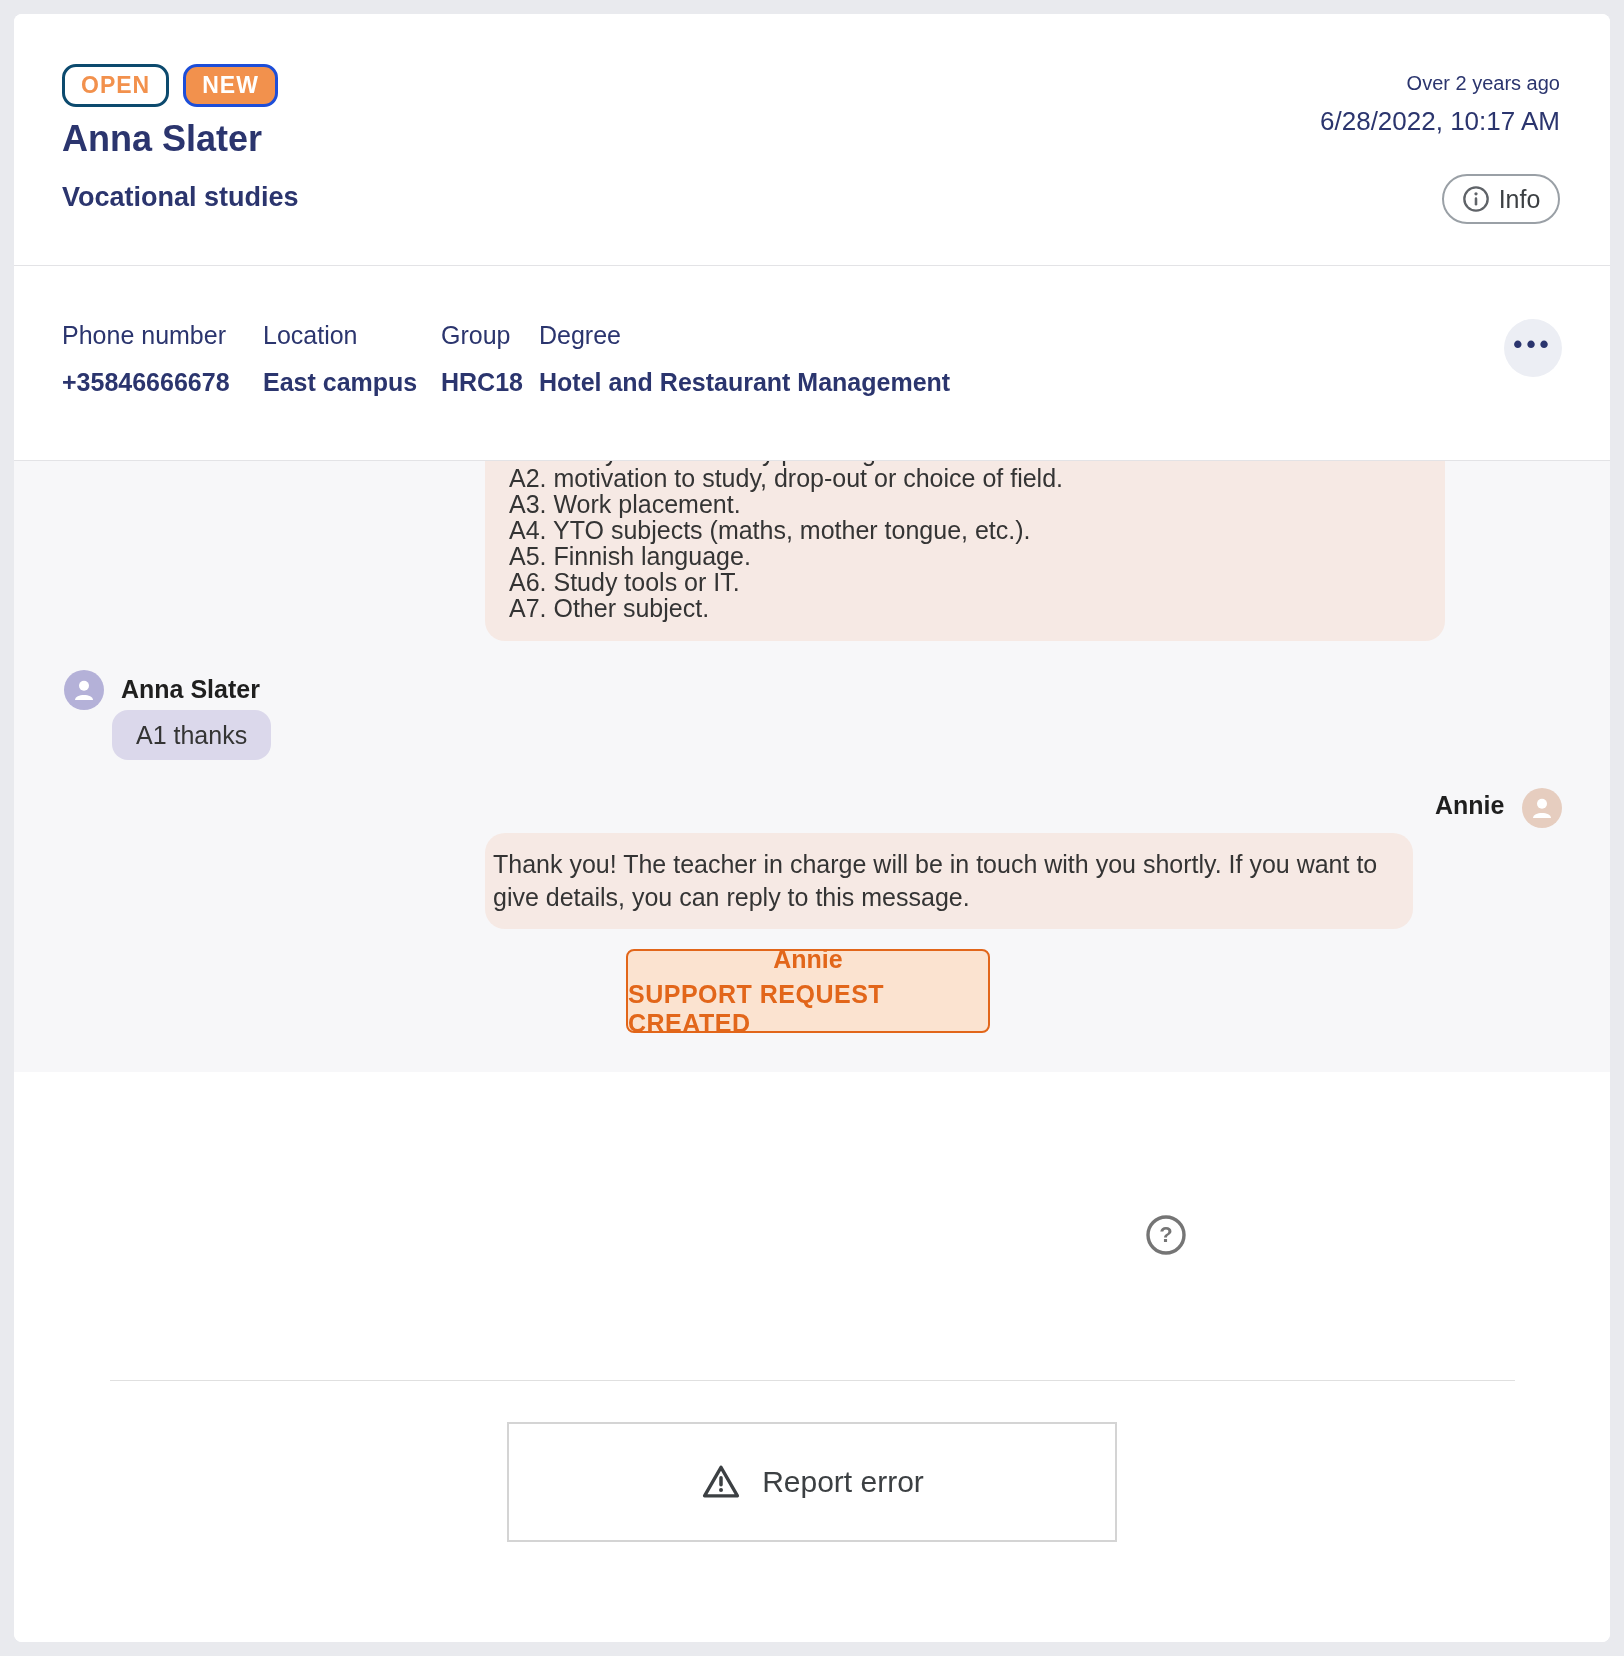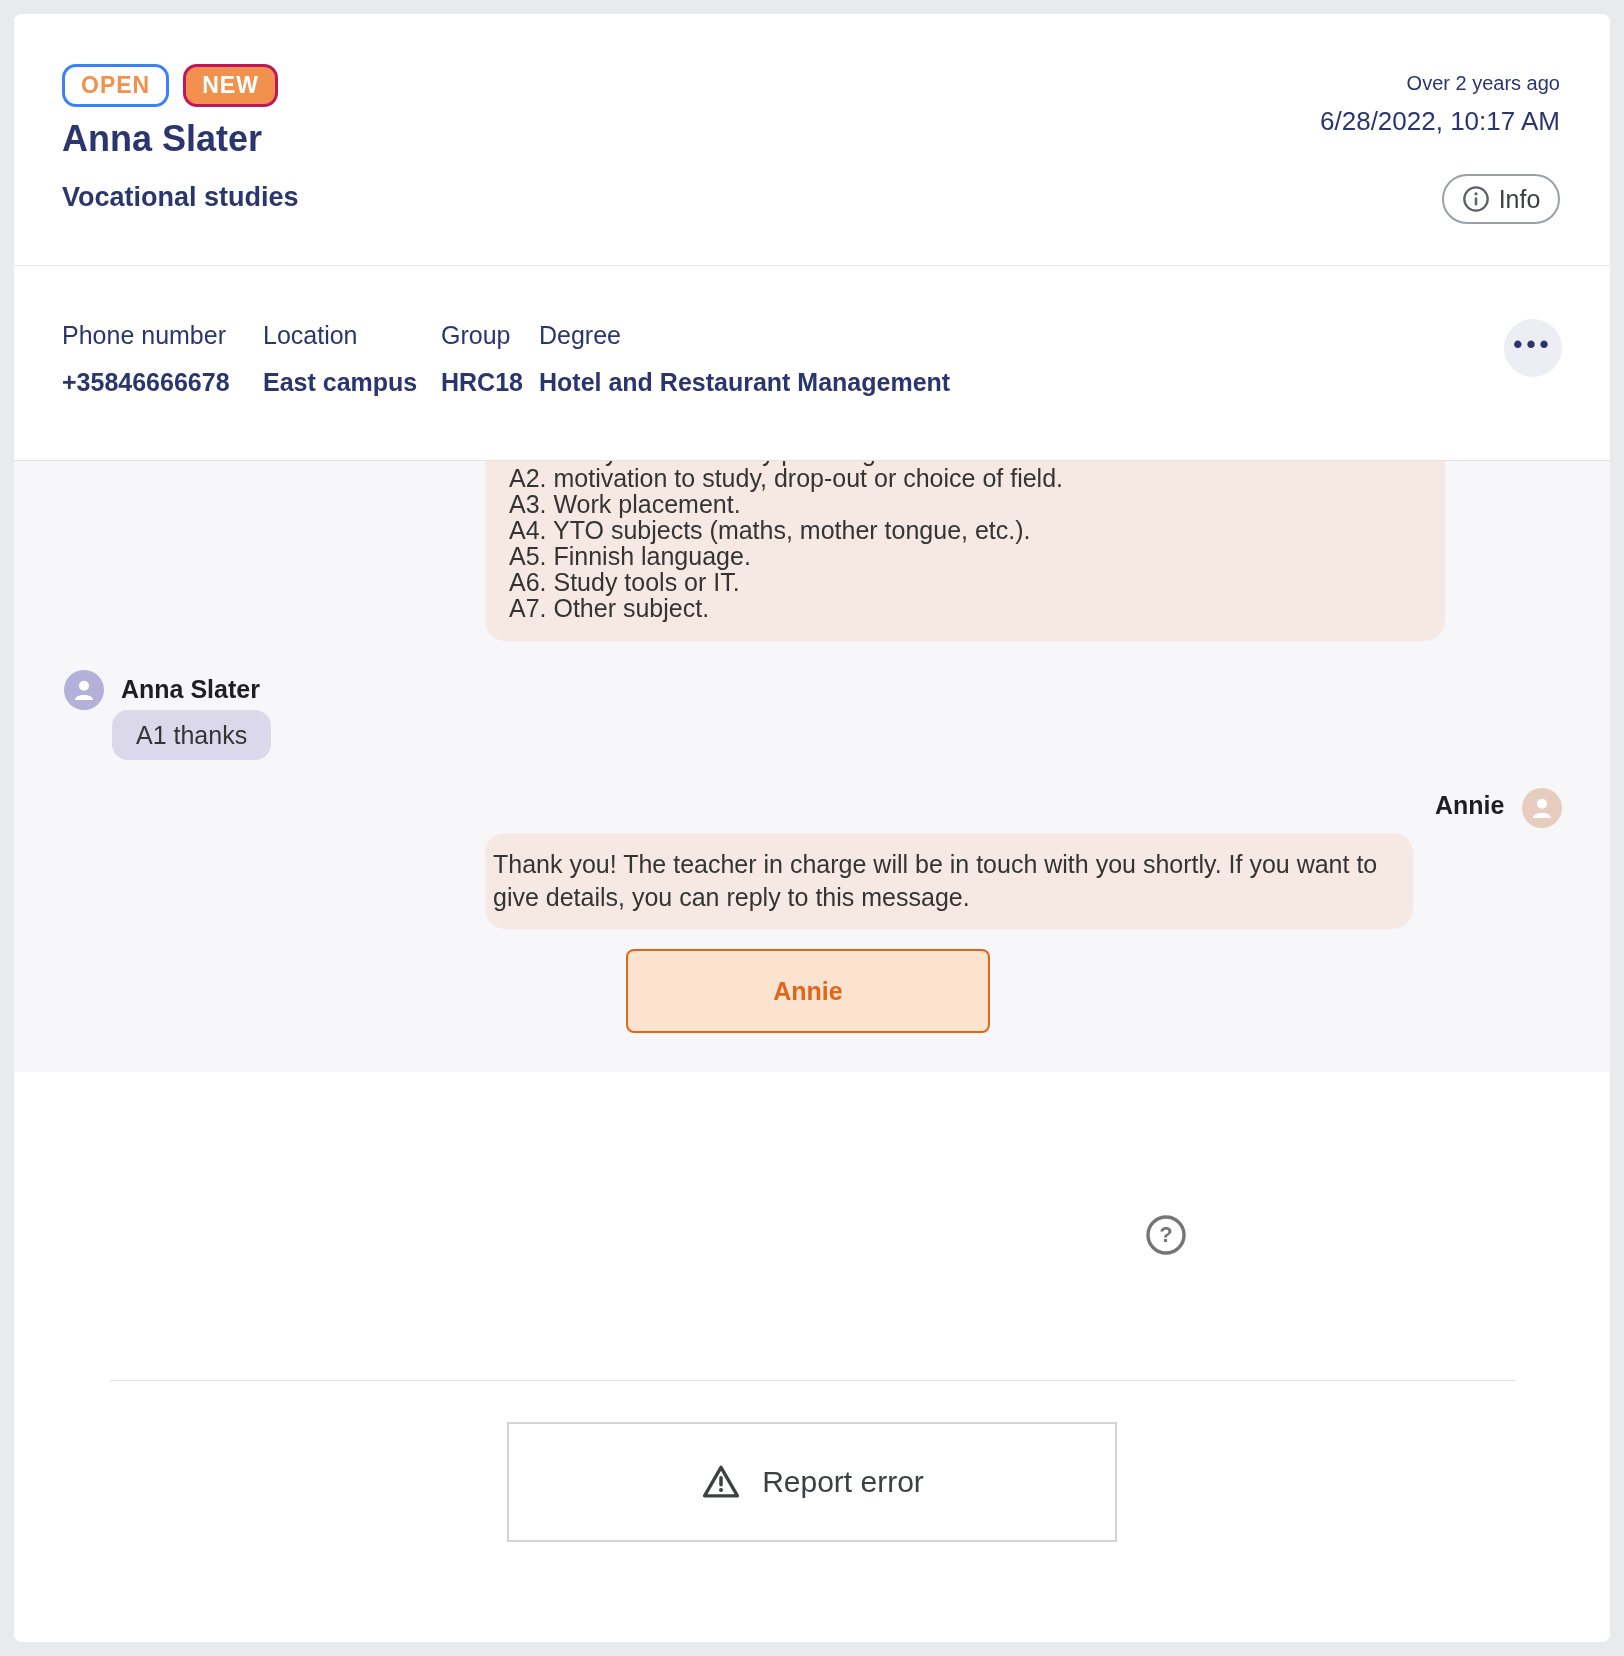--- a/index.html
+++ b/index.html
@@ -14,22 +14,22 @@
     position:absolute;left:14px;top:14px;
     width:1596px;height:1628px;
     background:#ffffff;border-radius:8px;
     overflow:hidden;
   }
   
   .header{position:absolute;left:0;top:0;width:100%;height:251px;background:#fff;}
   .badge-row{position:absolute;left:48px;top:50px;display:flex;gap:14px;}
   .badge{font-size:23px;font-weight:bold;letter-spacing:1px;border-radius:14px;
          padding:6px 16px;line-height:1.1;}
-  .badge.outline{color:#f2914d;border:3px solid #3b82f6;background:#fff;}
-  .badge.solid{color:#fff;border:3px solid #be185d;background:#f2914d;}
+  .badge.outline{color:#f2914d;border:3px solid #0c4a6e;background:#fff;}
+  .badge.solid{color:#fff;border:3px solid #1d4ed8;background:#f2914d;}
   .title{position:absolute;left:48px;top:104px;font-size:36px;font-weight:bold;color:#2b356e;}
   .subtitle{position:absolute;left:48px;top:168px;font-size:27px;font-weight:600;color:#2b356e;}
   .time-rel{position:absolute;right:50px;top:58px;font-size:20px;color:#2b356e;text-align:right;}
   .time-abs{position:absolute;right:50px;top:92px;font-size:26px;color:#2b356e;text-align:right;}
   .info-btn{position:absolute;left:1428px;top:160px;width:118px;height:50px;
             border:2px solid #9aa0a6;border-radius:26px;background:#fff;
             display:flex;align-items:center;justify-content:center;gap:9px;
             font-size:25px;color:#3c4043;cursor:pointer;}
   
   .details{position:absolute;left:0;top:251px;width:100%;height:195px;background:#fff;
@@ -157,20 +157,21 @@
         <svg viewBox="0 0 24 24" width="26" height="26">
           <circle cx="12" cy="8.6" r="4" fill="#fff"></circle>
           <path d="M4.8 20 C4.8 14.6 19.2 14.6 19.2 20 Z" fill="#fff"></path>
         </svg>
       </span>
     </div>
     <div class="bubble pink bot-reply">Thank you! The teacher in charge will be in touch with you shortly. If you want to give details, you can reply to this message.</div>
 
     <div class="event-box">
       <div class="event-title">Annie</div>
+      <div class="event-label">SUPPORT REQUEST CREATED</div>
     </div>
   </div>
 
   <div class="footer">
     <button class="help-btn">
       <svg viewBox="0 0 44 44" width="44" height="44">
         <circle cx="22" cy="22" r="18" fill="none" stroke="#757575" stroke-width="3.4"></circle>
         <text x="22" y="29" text-anchor="middle" font-size="22" font-weight="bold" font-family="Liberation Sans, sans-serif" fill="#757575">?</text>
       </svg>
     </button>

